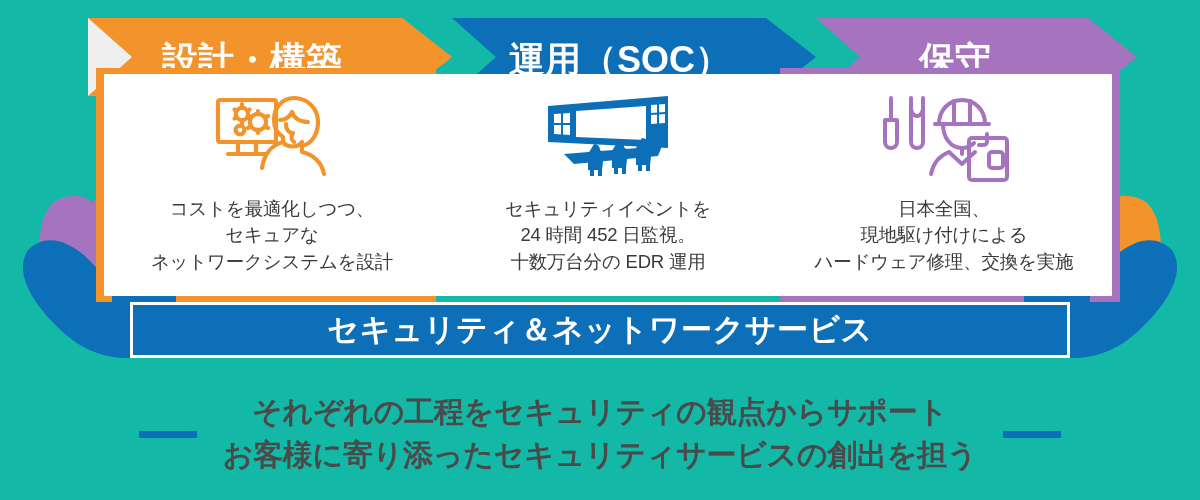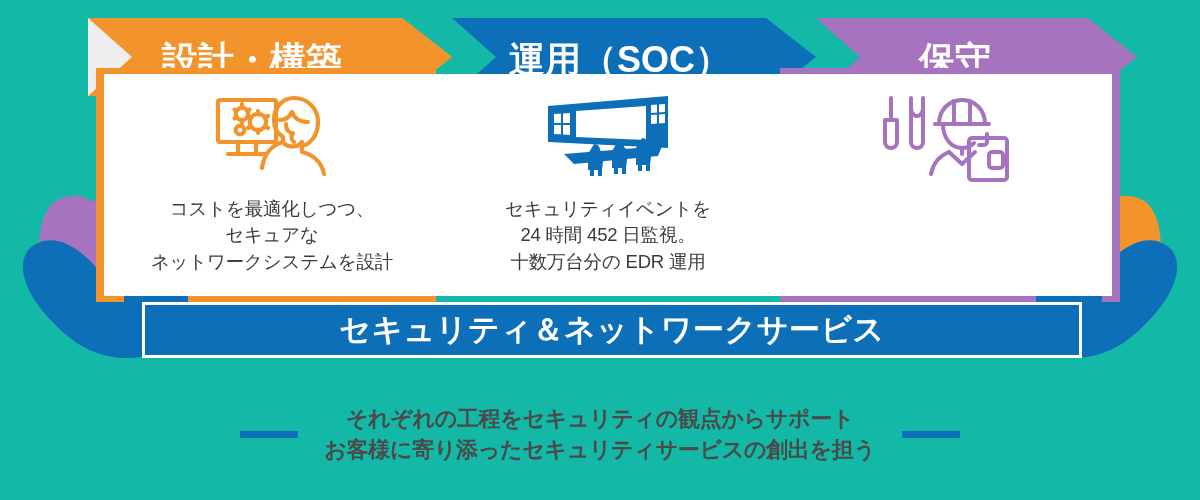--- a/index.html
+++ b/index.html
@@ -107,21 +107,21 @@
   #cards-bot-purple {
     position: absolute;
     right: -8px; bottom: -6px;
     width: 340px; height: 6px;
     background: #a673bf;
   }
 
   
   #ribbon-wrap {
     position: absolute;
-    left: 12px; top: 296px;
+    left: 0; top: 296px;
     width: 948px; height: 70px;
   }
   #ribbon-bar {
     position: absolute;
     left: 130px;
     top: 6px;
     width: 940px;
     height: 56px;
     background: #0d6fb8;
     border: 3px solid #ffffff;
@@ -152,21 +152,21 @@
   }
   .cap-rule {
     width: 58px;
     height: 7px;
     background: #0d6fb8;
     flex: 0 0 auto;
   }
   #caption-lines {
     text-align: center;
     color: #4a4a4a;
-    font-size: 22px;
+    font-size: 30px;
     font-weight: bold;
     line-height: 1.42;
     letter-spacing: -0.3px;
     white-space: pre-line;
   }
 </style>
 </head>
 <body>
 
 <div id="stage">
@@ -299,20 +299,23 @@
 
             <path d="M83 58 L83 64 M70 62 C60 66 54 74 52 84"></path>
             <path d="M70 62 L83 74 L96 62"></path>
 
             <rect x="90" y="48" width="38" height="42" rx="3"></rect>
             <path d="M108 44 L108 52 C108 54 106 55 104 55 L100 55"></path>
             <rect x="110" y="62" width="14" height="16" rx="3"></rect>
           </g>
         </svg>
       </div>
+      <div class="card-text">日本全国、
+現地駆け付けによる
+ハードウェア修理、交換を実施</div>
     </div>
   </div>
 
   <div id="ribbon-wrap">
     <svg width="1200" height="70" viewBox="0 0 1200 70" style="position:absolute;left:0;top:0" aria-hidden="true">
       <path d="M112 0 L176 0 L176 40 L112 44 Z" fill="#0d6fb8"></path>
       <path d="M1024 0 L1090 0 C1090 28 1070 46 1044 52 L1024 40 Z" fill="#0d6fb8"></path>
     </svg>
     <div id="ribbon-bar">
       <span id="ribbon-text">セキュリティ＆ネットワークサービス</span>

